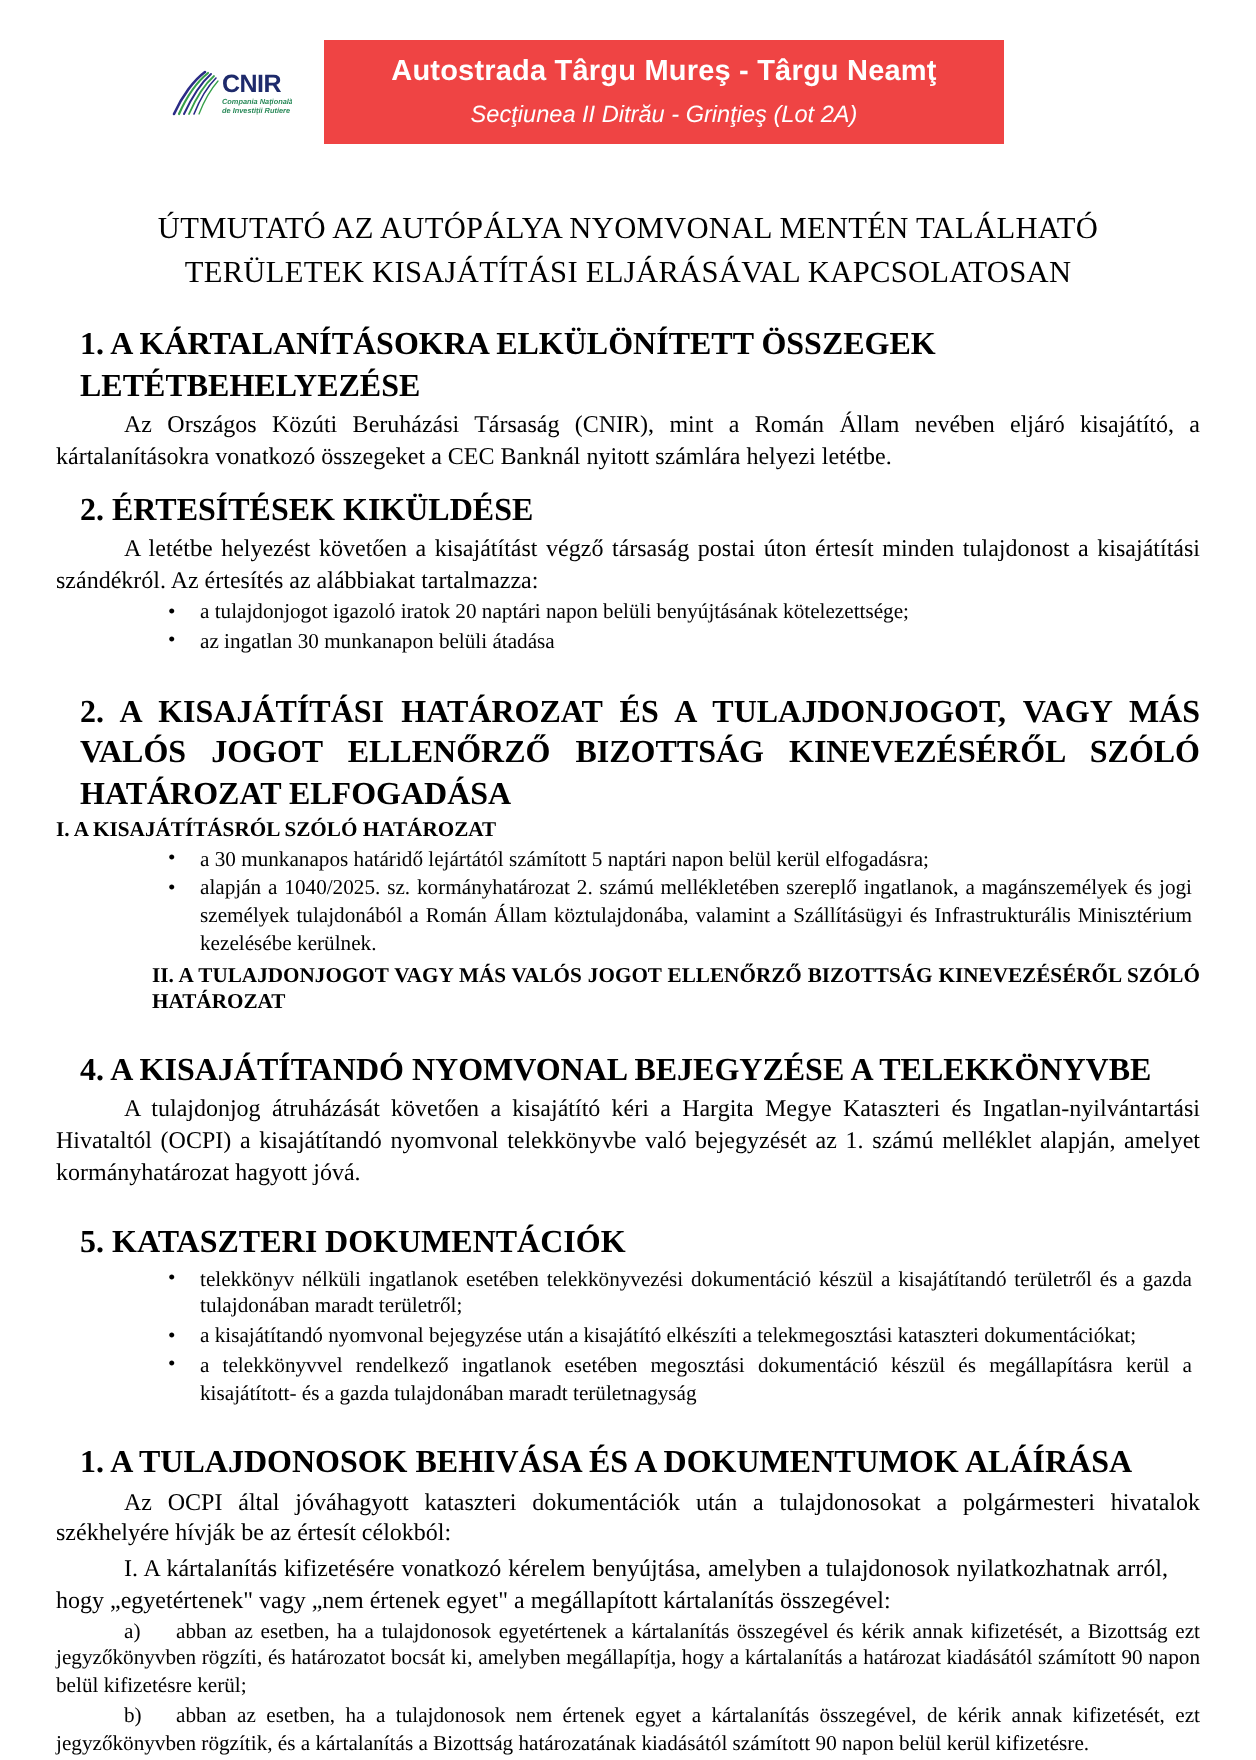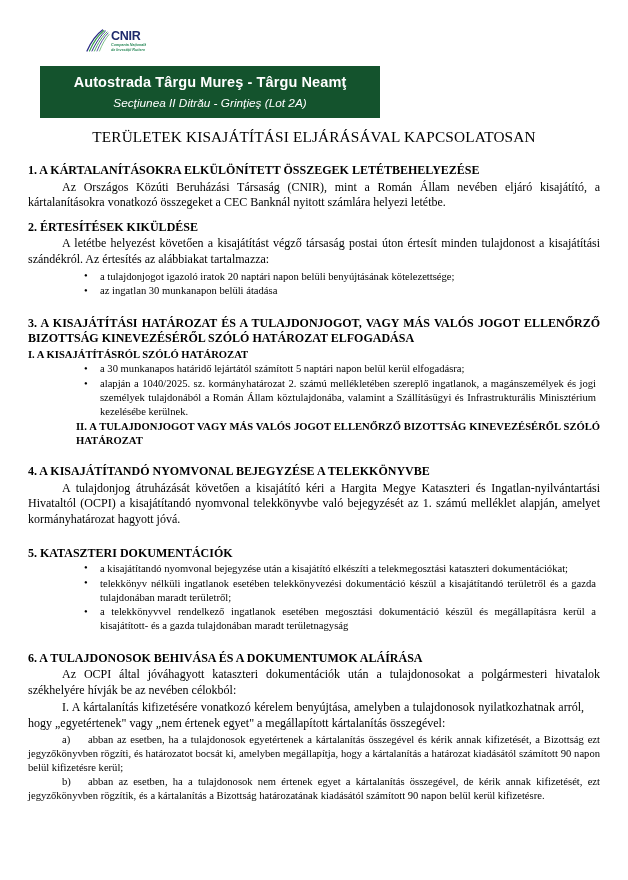--- a/index.html
+++ b/index.html
@@ -21,36 +21,35 @@
     position: relative;
     box-sizing: border-box;
     padding: 0 24px;
   }
 
   
   .header {
     position: relative;
     height: 78px;
     display: flex;
-    align-items: flex-start;
+    align-items: center;
     padding-top: 14px;
     box-sizing: border-box;
-    flex-direction: column;
   }
   .logo-block {
     width: 122px;
     display: flex;
     align-items: center;
     padding-left: 62px;
     box-sizing: border-box;
   }
   .logo-svg { display: block; }
 
   .banner {
-    background: #14532d;
+    background: #ef4444;
     width: 340px;
     margin-left: 16px;
     padding: 7px 10px 8px 10px;
     box-sizing: border-box;
     text-align: center;
     font-family: "Liberation Sans", "DejaVu Sans", sans-serif;
     color: #ffffff;
   }
   .banner-title {
     font-size: 14.5px;
@@ -75,23 +74,23 @@
   .doc-title {
     text-align: center;
     font-size: 15.3px;
     font-weight: normal;
     line-height: 1.42;
     margin: 26px 6px 16px 6px;
     letter-spacing: 0.15px;
   }
 
   .h-section {
-    font-size: 12px;
+    font-size: 16px;
     font-weight: bold;
-    margin: 9px 0 1px 0;
+    margin: 9px 0 1px 12px;
     line-height: 1.28;
   }
   .h-section.justify {
     text-align: justify;
     text-align-last: left;
   }
   .h-sub {
     font-size: 10.6px;
     font-weight: bold;
     margin: 1px 0 1px 0;
@@ -184,62 +183,62 @@
 
     <div class="banner">
       <div class="banner-title">Autostrada Târgu Mureş - Târgu Neamţ</div>
       <div class="banner-sub">Secţiunea II Ditrău - Grinţieş (Lot 2A)</div>
     </div>
   </div>
 
   <div class="doc">
 
     <h1 class="doc-title">
-      <br>
+      <span>ÚTMUTATÓ AZ AUTÓPÁLYA NYOMVONAL MENTÉN TALÁLHATÓ</span><br>
       <span>TERÜLETEK KISAJÁTÍTÁSI ELJÁRÁSÁVAL KAPCSOLATOSAN</span>
     </h1>
 
     <div class="h-section">1. A KÁRTALANÍTÁSOKRA ELKÜLÖNÍTETT ÖSSZEGEK LETÉTBEHELYEZÉSE</div>
     <p class="para">Az Országos Közúti Beruházási Társaság (CNIR), mint a Román Állam nevében eljáró kisajátító, a kártalanításokra vonatkozó összegeket a CEC Banknál nyitott számlára helyezi letétbe.</p>
 
     <div class="h-section">2. ÉRTESÍTÉSEK KIKÜLDÉSE</div>
     <p class="para">A letétbe helyezést követően a kisajátítást végző társaság postai úton értesít minden tulajdonost a kisajátítási szándékról. Az értesítés az alábbiakat tartalmazza:</p>
     <ul class="bullets">
       <li>a tulajdonjogot igazoló iratok 20 naptári napon belüli benyújtásának kötelezettsége;</li>
       <li>az ingatlan 30 munkanapon belüli átadása</li>
     </ul>
 
     <div class="spacer-sm"></div>
 
-    <div class="h-section justify">3. A KISAJÁTÍTÁSI HATÁROZAT ÉS A TULAJDONJOGOT, VAGY MÁS VALÓS JOGOT ELLENŐRZŐ BIZOTTSÁG KINEVEZÉSÉRŐL SZÓLÓ HATÁROZAT ELFOGADÁSA</div>
+    <div class="h-section justify">2. A KISAJÁTÍTÁSI HATÁROZAT ÉS A TULAJDONJOGOT, VAGY MÁS VALÓS JOGOT ELLENŐRZŐ BIZOTTSÁG KINEVEZÉSÉRŐL SZÓLÓ HATÁROZAT ELFOGADÁSA</div>
     <div class="h-sub">I. A KISAJÁTÍTÁSRÓL SZÓLÓ HATÁROZAT</div>
     <ul class="bullets">
       <li>a 30 munkanapos határidő lejártától számított 5 naptári napon belül kerül elfogadásra;</li>
       <li>alapján a 1040/2025. sz. kormányhatározat 2. számú mellékletében szereplő ingatlanok, a magánszemélyek és jogi személyek tulajdonából a Román Állam köztulajdonába, valamint a Szállításügyi és Infrastrukturális Minisztérium kezelésébe kerülnek.</li>
     </ul>
     <div class="h-sub justify">II. A TULAJDONJOGOT VAGY MÁS VALÓS JOGOT ELLENŐRZŐ BIZOTTSÁG KINEVEZÉSÉRŐL SZÓLÓ HATÁROZAT</div>
 
     <div class="spacer-sm"></div>
 
     <div class="h-section">4. A KISAJÁTÍTANDÓ NYOMVONAL BEJEGYZÉSE A TELEKKÖNYVBE</div>
     <p class="para">A tulajdonjog átruházását követően a kisajátító kéri a Hargita Megye Kataszteri és Ingatlan-nyilvántartási Hivataltól (OCPI) a kisajátítandó nyomvonal telekkönyvbe való bejegyzését az 1. számú melléklet alapján, amelyet kormányhatározat hagyott jóvá.</p>
 
     <div class="spacer-sm"></div>
 
     <div class="h-section">5. KATASZTERI DOKUMENTÁCIÓK</div>
     <ul class="bullets">
+      <li>telekkönyv nélküli ingatlanok esetében telekkönyvezési dokumentáció készül a kisajátítandó területről és a gazda tulajdonában maradt területről;</li>
       <li>a kisajátítandó nyomvonal bejegyzése után a kisajátító elkészíti a telekmegosztási kataszteri dokumentációkat;</li>
-      <li>telekkönyv nélküli ingatlanok esetében telekkönyvezési dokumentáció készül a kisajátítandó területről és a gazda tulajdonában maradt területről;</li>
       <li>a telekkönyvvel rendelkező ingatlanok esetében megosztási dokumentáció készül és megállapításra kerül a kisajátított- és a gazda tulajdonában maradt területnagyság</li>
     </ul>
 
     <div class="spacer-sm"></div>
 
-    <div class="h-section">6. A TULAJDONOSOK BEHIVÁSA ÉS A DOKUMENTUMOK ALÁÍRÁSA</div>
-    <p class="para">Az OCPI által jóváhagyott kataszteri dokumentációk után a tulajdonosokat a polgármesteri hivatalok székhelyére hívják be az nevében célokból:</p>
+    <div class="h-section">1. A TULAJDONOSOK BEHIVÁSA ÉS A DOKUMENTUMOK ALÁÍRÁSA</div>
+    <p class="para">Az OCPI által jóváhagyott kataszteri dokumentációk után a tulajdonosokat a polgármesteri hivatalok székhelyére hívják be az értesít célokból:</p>
     <p class="para-bold">I. A kártalanítás kifizetésére vonatkozó kérelem benyújtása, amelyben a tulajdonosok nyilatkozhatnak arról, hogy „egyetértenek" vagy „nem értenek egyet" a megállapított kártalanítás összegével:</p>
 
     <p class="lettered">
       <span class="lbl">a)</span><span>abban az esetben, ha a tulajdonosok egyetértenek a kártalanítás összegével és kérik annak kifizetését, a Bizottság ezt jegyzőkönyvben rögzíti, és határozatot bocsát ki, amelyben megállapítja, hogy a kártalanítás a határozat kiadásától számított 90 napon belül kifizetésre kerül;</span>
     </p>
 
     <p class="lettered">
       <span class="lbl">b)</span><span>abban az esetben, ha a tulajdonosok nem értenek egyet a kártalanítás összegével, de kérik annak kifizetését, ezt jegyzőkönyvben rögzítik, és a kártalanítás a Bizottság határozatának kiadásától számított 90 napon belül kerül kifizetésre.</span>
     </p>
 

